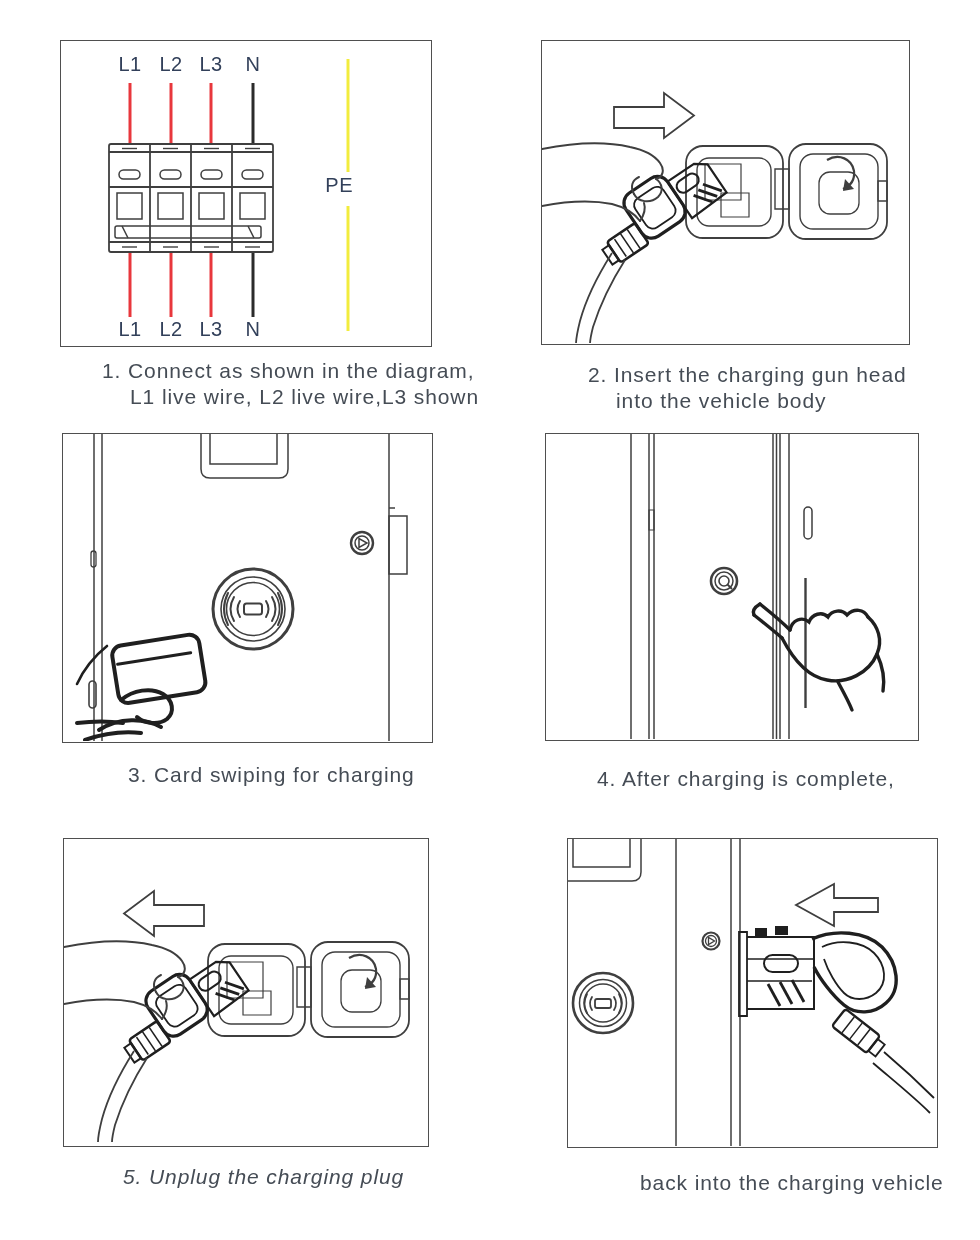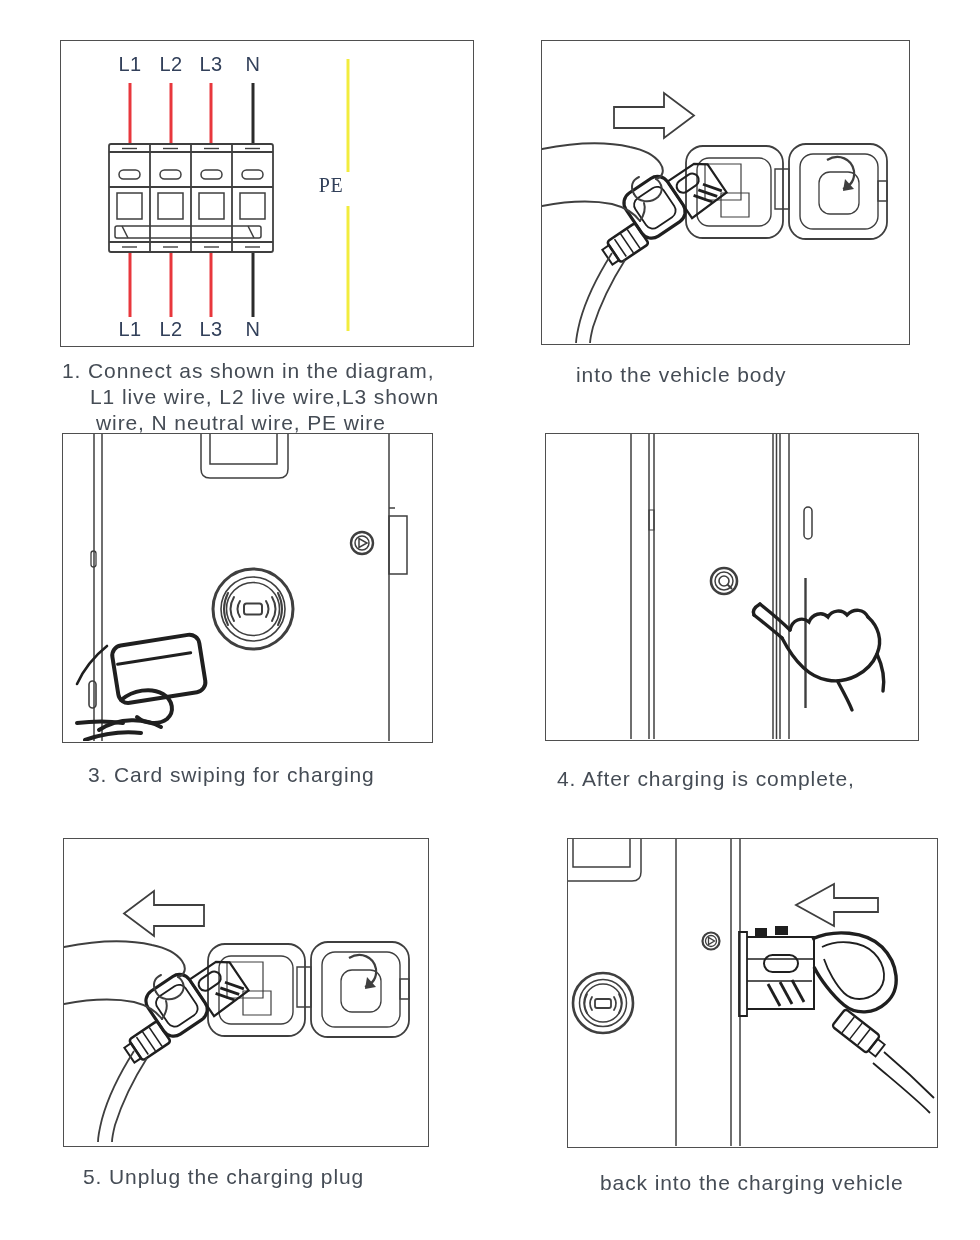--- a/index.html
+++ b/index.html
@@ -6,34 +6,34 @@
   body{
     width:980px;height:1240px;background:#ffffff;position:relative;
     font-family:"Liberation Sans", sans-serif;overflow:hidden;
   }
   .panel{
     position:absolute;border:1.6px solid #4f4f4f;box-sizing:border-box;background:#fff;
   }
   .panel svg{position:absolute;left:0;top:0;display:block;}
   .caption{
     position:absolute;color:#454c55;font-size:21px;line-height:26px;
-    letter-spacing:0.9px;z-index:3;white-space:nowrap;
+    letter-spacing:0.9px;z-index:3;white-space:nowrap;margin-left:40px;
   }
   .cap-cont{padding-left:28px;}
   .wire-label{
     position:absolute;color:#32405a;font-size:20px;width:36px;text-align:center;
     letter-spacing:0.5px;z-index:2;
   }
-  .pe-label{width:44px;text-align:center;font-family:Liberation Serif, serif;}
+  .pe-label{width:44px;text-align:right;}
   line,path,rect,circle,polygon{vector-effect:non-scaling-stroke;}
 </style>
 </head>
 <body>
 
-<div class="panel" style="left:60px;top:40px;width:414px;height:307px;">
+<div class="panel" style="left:60px;top:40px;width:372px;height:307px;">
   <span class="wire-label" style="left:51px;top:12px;">L1</span>
   <span class="wire-label" style="left:92px;top:12px;">L2</span>
   <span class="wire-label" style="left:132px;top:12px;">L3</span>
   <span class="wire-label" style="left:174px;top:12px;">N</span>
   <span class="wire-label" style="left:51px;top:277px;">L1</span>
   <span class="wire-label" style="left:92px;top:277px;">L2</span>
   <span class="wire-label" style="left:132px;top:277px;">L3</span>
   <span class="wire-label" style="left:174px;top:277px;">N</span>
   <span class="wire-label pe-label" style="left:248px;top:133px;">PE</span>
 
@@ -288,34 +288,34 @@
         <path d="M316,213 C336,230 352,245 366,259"></path>
         <path d="M305,224 C326,242 346,258 362,274"></path>
       </g>
     </g>
   </svg>
 </div>
 
 <div class="caption" style="left:62px;top:358px;">
   <div>1. Connect as shown in the diagram,</div>
   <div class="cap-cont">L1 live wire, L2 live wire,L3 shown</div>
-  <div class="cap-cont" style="padding-left:34px;">wire, N neutral wire, PE wire</div>
 </div>
 
 <div class="caption" style="left:548px;top:362px;">
+  <div>2. Insert the charging gun head</div>
   <div class="cap-cont">into the vehicle body</div>
 </div>
 
 <div class="caption" style="left:88px;top:762px;">
   <div>3. Card swiping for charging</div>
 </div>
 
 <div class="caption" style="left:557px;top:766px;text-align:right;">
   <div>4. After charging is complete,</div>
 </div>
 
-<div class="caption" style="left:83px;top:1164px;">
+<div class="caption" style="left:83px;top:1164px;font-style:italic;">
   <div>5. Unplug the charging plug</div>
 </div>
 
 <div class="caption" style="left:572px;top:1170px;">
   <div class="cap-cont">back into the charging vehicle</div>
 </div>
 
 </body></html>

